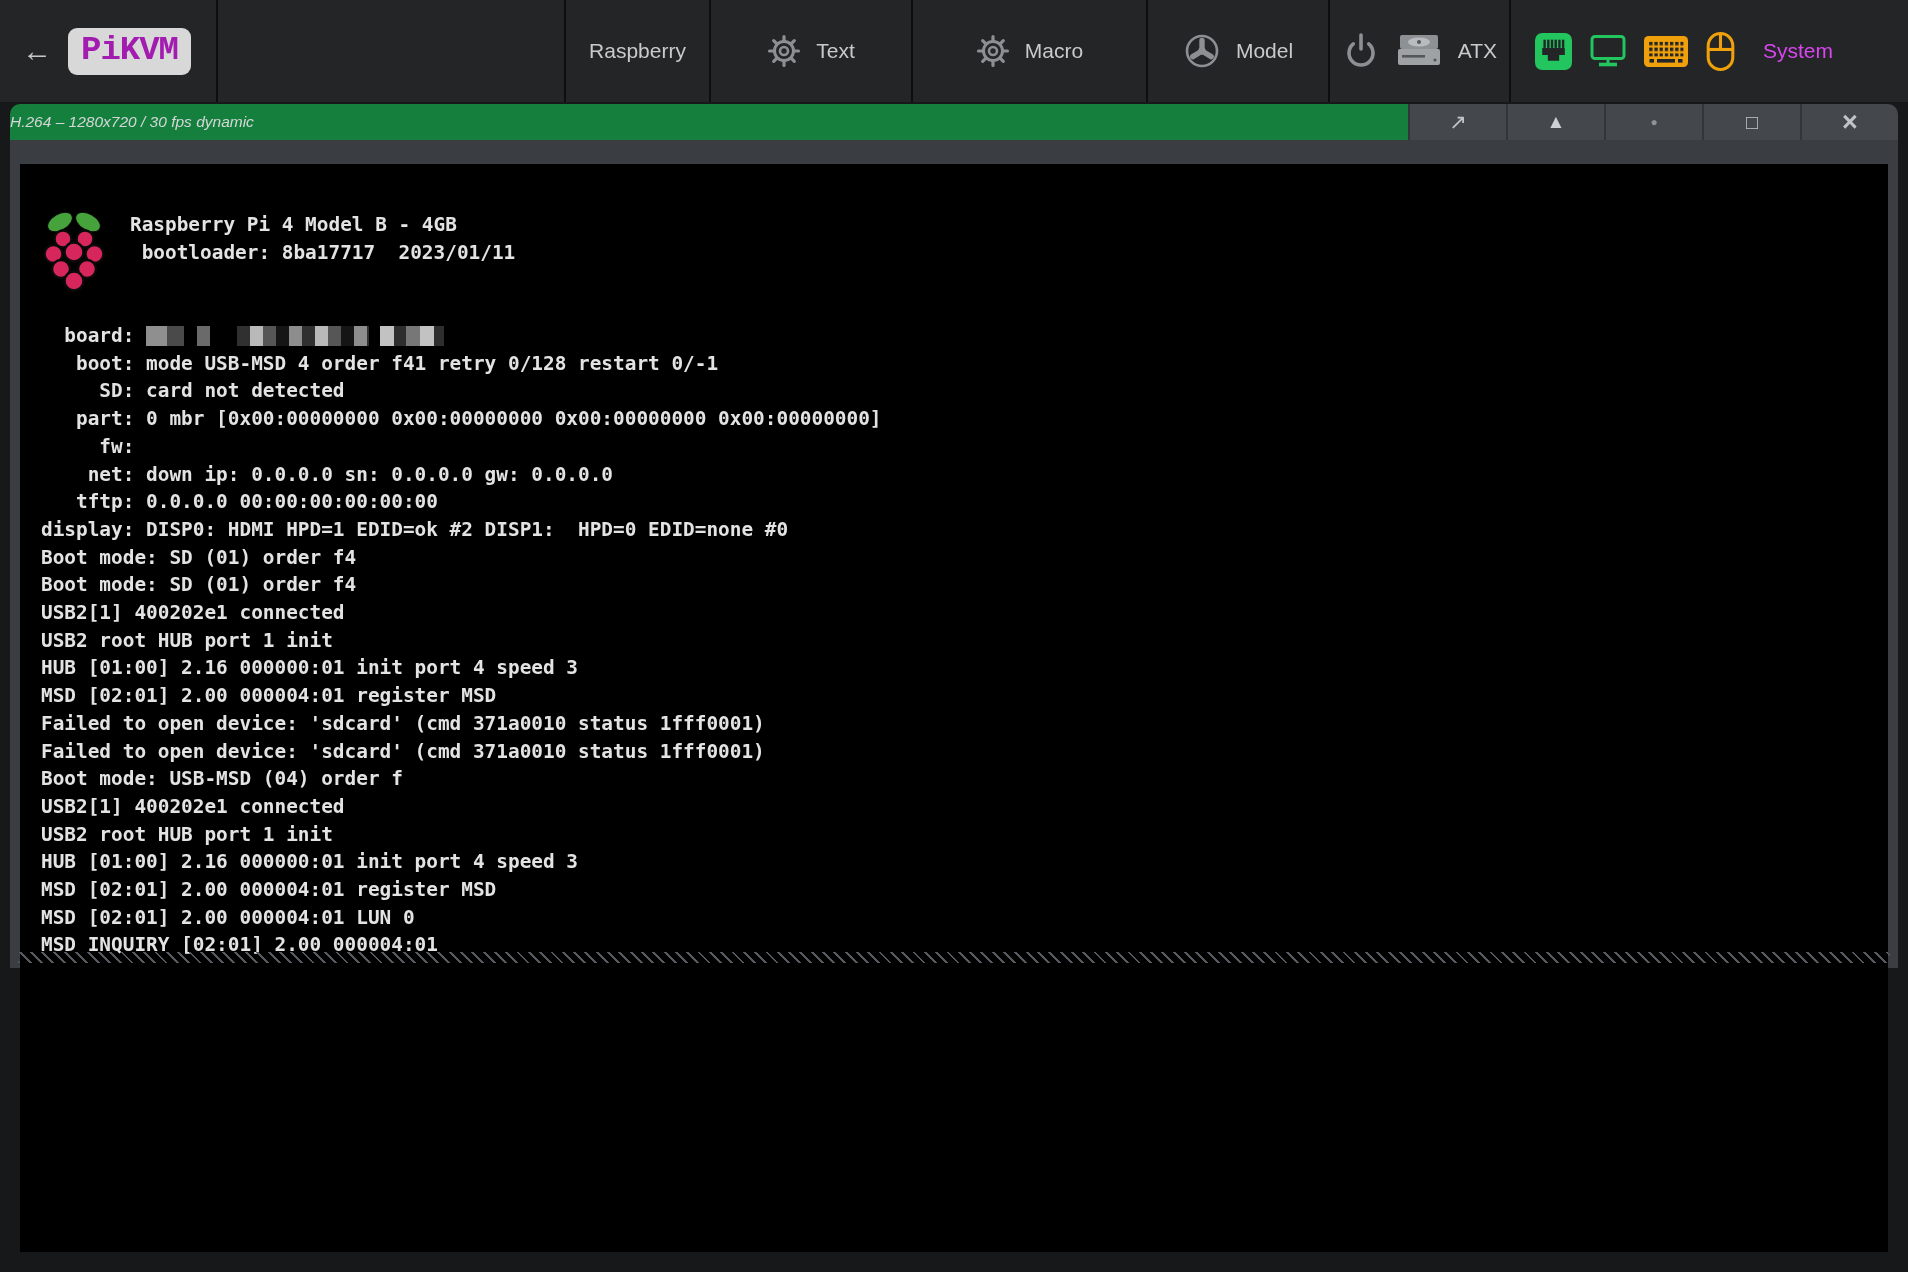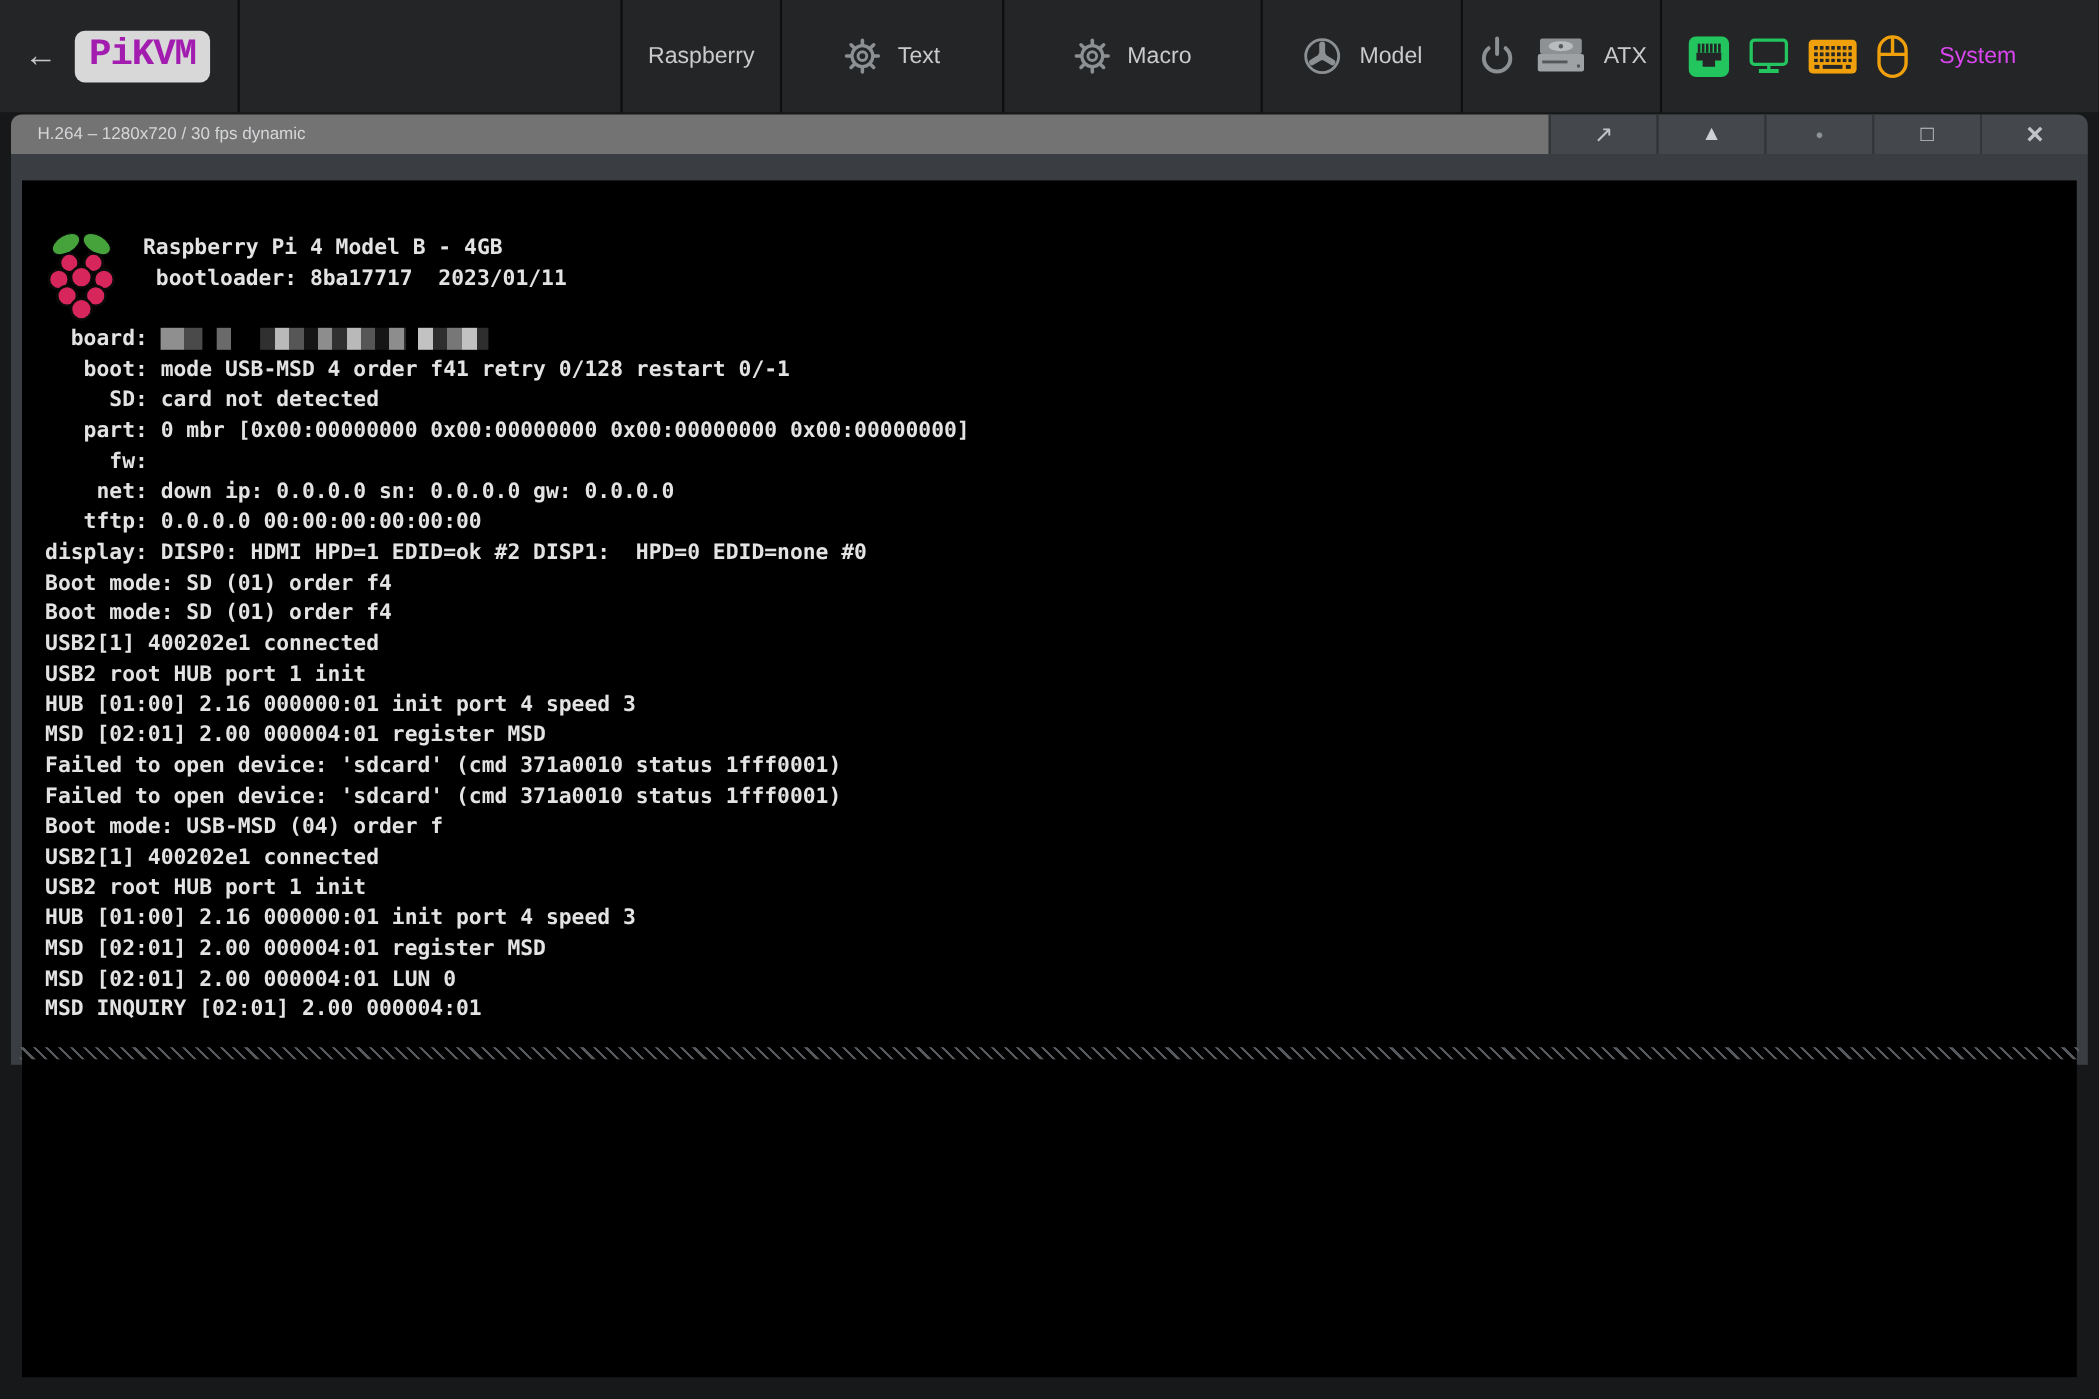--- a/index.html
+++ b/index.html
@@ -22,22 +22,22 @@
   .nav-label { color:#c9cacc; font-size:21px; }
   .back-arrow { color:#c6c7c8; font-size:30px; line-height:1; }
   .logo-badge { background:#d8d8d8; color:#a21caf; font-weight:bold; font-size:34px;
                 letter-spacing:-1px; padding:3px 13px 6px; border-radius:9px;
                 font-family:Liberation Mono, monospace; }
   .sys-label { color:#d946ef; font-size:21px; margin-left:10px; }
   .icon { display:inline-flex; align-items:center; justify-content:center; }
 
   
   .stream-bar { position:absolute; left:10px; top:104px; width:1888px; height:36px; display:flex; }
-  .stream-title { flex:1; background:#737373; border-radius:10px 0 0 0; color:#d5d6d8;
-                  font-size:15.5px; display:flex; align-items:center; padding-left:24px; box-sizing:border-box; }
+  .stream-title { flex:1; background:#15803d; border-radius:10px 0 0 0; color:#d5d6d8;
+                  font-size:15.5px; display:flex; align-items:center; box-sizing:border-box;font-style:italic; }
   .stream-btn { width:98px; background:#44484c; border-left:2px solid #323639;
                 display:flex; align-items:center; justify-content:center;
                 color:#c0c4c8; box-sizing:border-box; }
   .stream-btn:last-child { border-radius:0 10px 0 0; }
   .g-expand { font-size:21px; }
   .g-full   { font-size:19px; color:#cdd1d5; }
   .g-rec    { font-size:12px; color:#8e9397; }
   .g-win    { font-size:20px; }
   .g-close  { font-size:27px; font-weight:bold; line-height:1; }
 
@@ -48,21 +48,21 @@
              background:repeating-linear-gradient(45deg,#56595d 0 2px, transparent 2px 8px); }
 
   
   .terminal { position:absolute; inset:0; padding:44px 0 0 21px; color:#e3e3e3;
               font-family:"DejaVu Sans Mono", monospace; font-weight:bold;
               font-size:19.4px; line-height:27.7px; }
   .terminal pre { margin:0; font:inherit; white-space:pre; }
   .hdr { display:flex; }
   .hdr-text { margin:3px 0 0 23px; }
   .rpi-logo { width:66px; height:86px; }
-  .info { }
+  .info { margin-top:28px; }
   .board-line { height:27.7px; display:flex; align-items:center; }
   .board-line .lbl { white-space:pre; }
   .redact { display:inline-block; height:20px; vertical-align:middle; }
   .r1 { width:38px;  background:linear-gradient(90deg,#8f8f8f 0 55%,#4a4a4a 55%); }
   .r2 { width:13px;  margin-left:13px; background:#6a6a6a; }
   .r3 { width:132px; margin-left:27px;
         background:repeating-linear-gradient(90deg,#303030 0 13px,#b9b9b9 13px 26px,#565656 26px 39px,#151515 39px 52px,#8d8d8d 52px 65px); }
   .r4 { width:64px;  margin-left:11px;
         background:repeating-linear-gradient(90deg,#c2c2c2 0 14px,#2e2e2e 14px 26px,#777777 26px 40px); }
   .log { margin-top:222px; }

